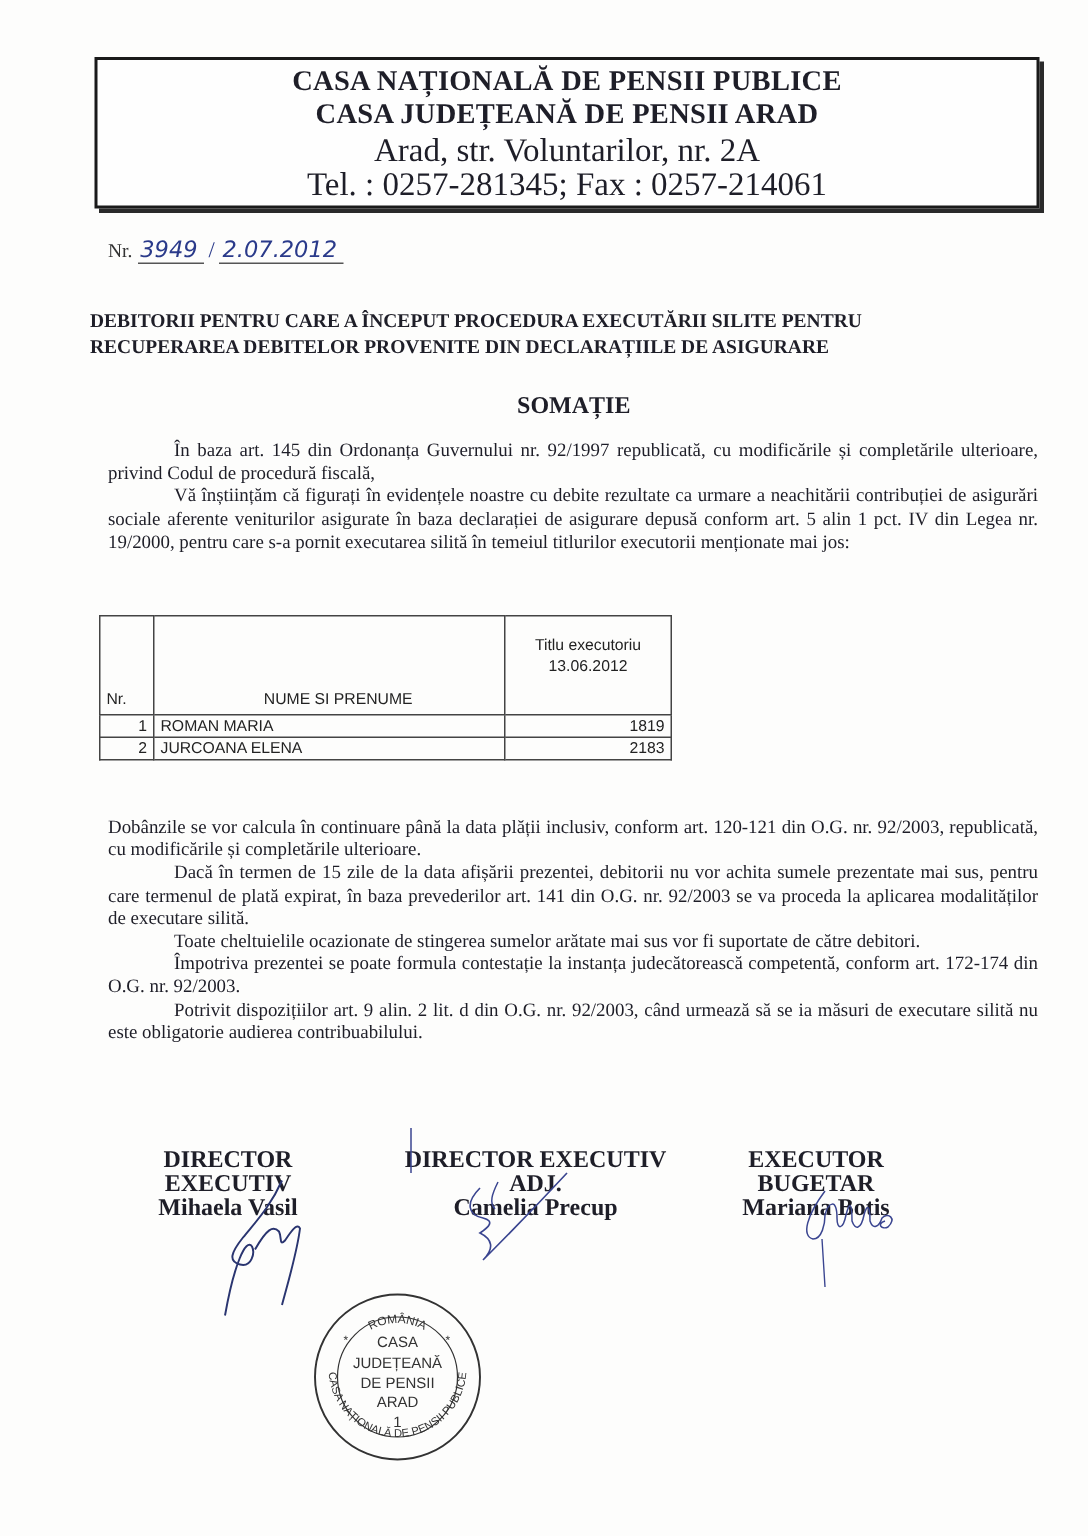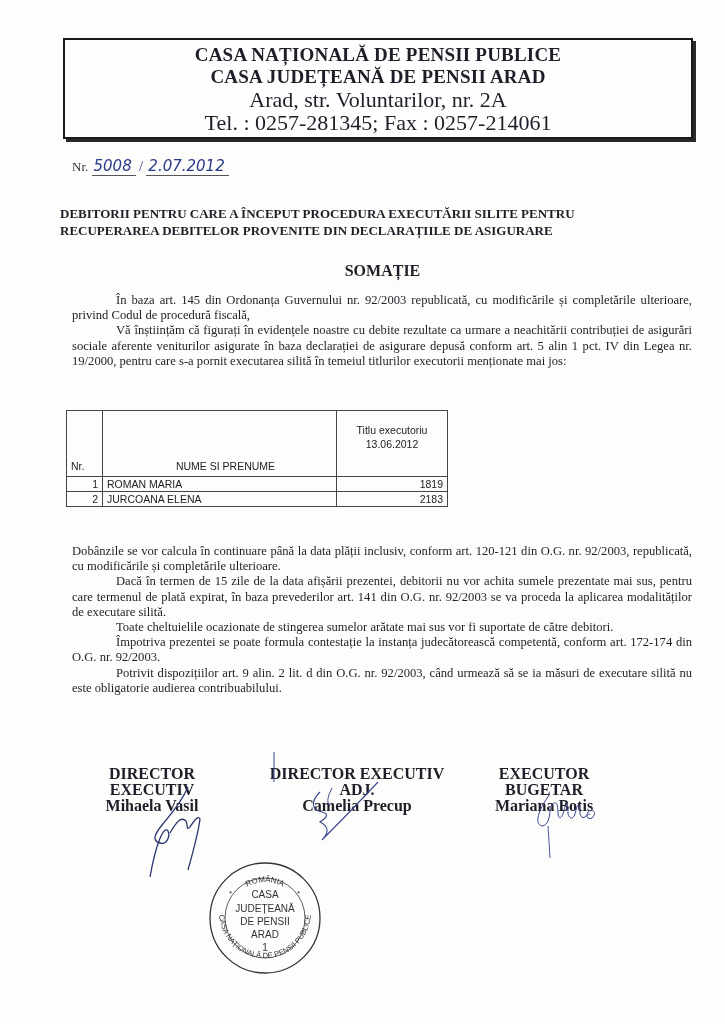--- a/index.html
+++ b/index.html
@@ -56,33 +56,33 @@
 
 <div class="header-box">
   <div class="l1">CASA NAȚIONALĂ DE PENSII PUBLICE</div>
   <div class="l2">CASA JUDEȚEANĂ DE PENSII ARAD</div>
   <div class="l3">Arad, str. Voluntarilor, nr. 2A</div>
   <div class="l4">Tel. : 0257-281345; Fax : 0257-214061</div>
 </div>
 
 <div class="nr-line">
   <span>Nr.</span>
-  <span class="hand">5008</span>
+  <span class="hand">3949</span>
   <span class="sep">/</span>
   <span class="hand">2.07.2012</span>
 </div>
 
 <div class="title">
   <div>DEBITORII PENTRU CARE A ÎNCEPUT PROCEDURA EXECUTĂRII SILITE PENTRU</div>
   <div>RECUPERAREA DEBITELOR PROVENITE DIN DECLARAȚIILE DE ASIGURARE</div>
 </div>
 <div class="subtitle">SOMAȚIE</div>
 
 <div class="para-block" style="top:293px;">
-  <p>În baza art. 145 din Ordonanța Guvernului nr. 92/2003 republicată, cu modificările și completările ulterioare, privind Codul de procedură fiscală,</p>
+  <p>În baza art. 145 din Ordonanța Guvernului nr. 92/1997 republicată, cu modificările și completările ulterioare, privind Codul de procedură fiscală,</p>
   <p>Vă înștiințăm că figurați în evidențele noastre cu debite rezultate ca urmare a neachitării contribuției de asigurări sociale aferente veniturilor asigurate în baza declarației de asigurare depusă conform art. 5 alin 1 pct. IV din Legea nr. 19/2000, pentru care s-a pornit executarea silită în temeiul titlurilor executorii menționate mai jos:</p>
 </div>
 
 <table class="debtors">
   <thead>
     <tr>
       <th class="c-nr">Nr.</th>
       <th class="c-name">NUME SI PRENUME</th>
       <th class="c-val col-title">
         <div>Titlu executoriu</div>

